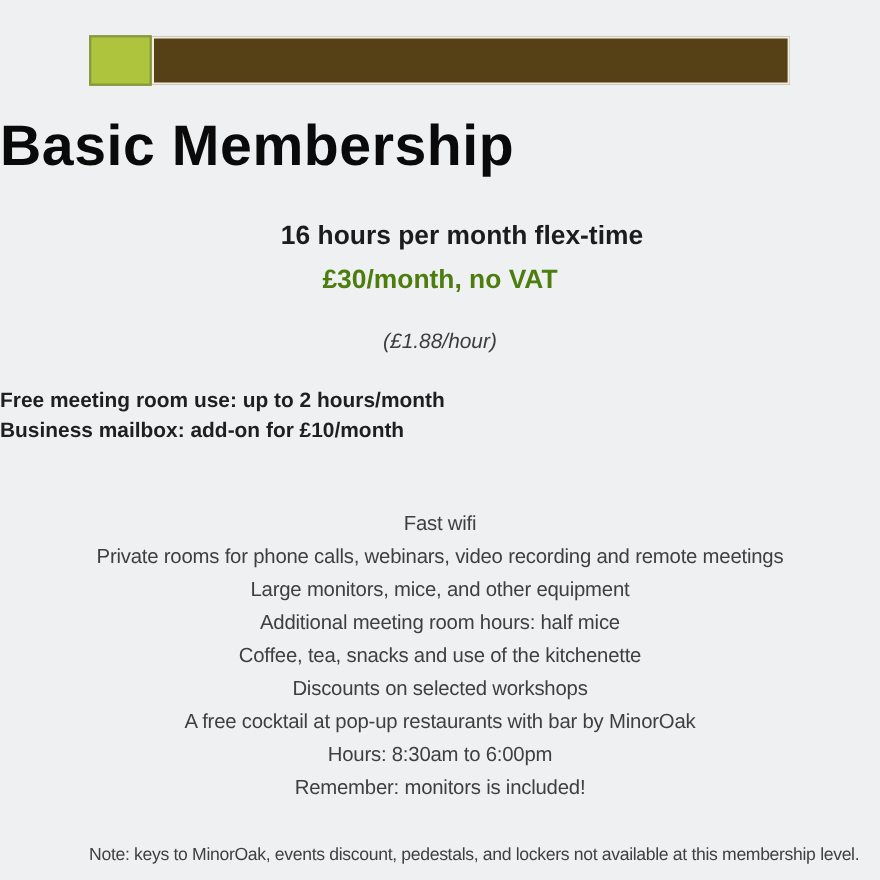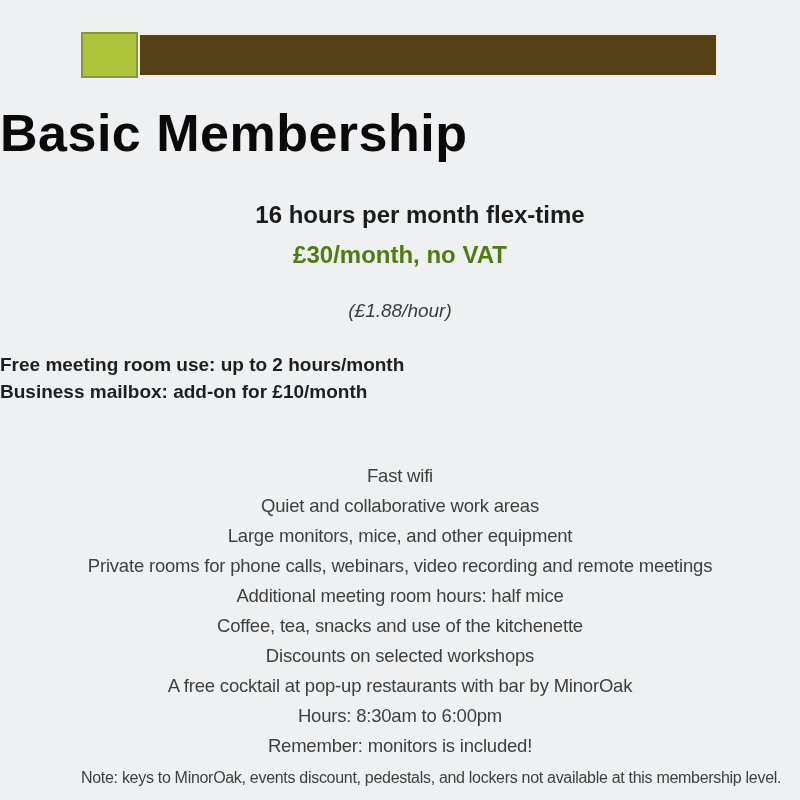--- a/index.html
+++ b/index.html
@@ -86,23 +86,22 @@
 <div class="price-line">£30/month, no VAT</div>
 <div class="hourly-line">(£1.88/hour)</div>
 
 <div class="highlights">
   <div>Free meeting room use: up to 2 hours/month</div>
   <div>Business mailbox: add-on for £10/month</div>
 </div>
 
 <div class="features">
   <div>Fast wifi</div>
-  <div>Quiet and collaborative work areas</div>
+  <div>Private rooms for phone calls, webinars, video recording and remote meetings</div>
   <div>Large monitors, mice, and other equipment</div>
-  <div>Private rooms for phone calls, webinars, video recording and remote meetings</div>
   <div>Additional meeting room hours: half mice</div>
   <div>Coffee, tea, snacks and use of the kitchenette</div>
   <div>Discounts on selected workshops</div>
   <div>A free cocktail at pop-up restaurants with bar by MinorOak</div>
   <div>Hours: 8:30am to 6:00pm</div>
   <div>Remember: monitors is included!</div>
 </div>
 
 <div class="footnote">Note: keys to MinorOak, events discount, pedestals, and lockers not available at this membership level.</div>
 

